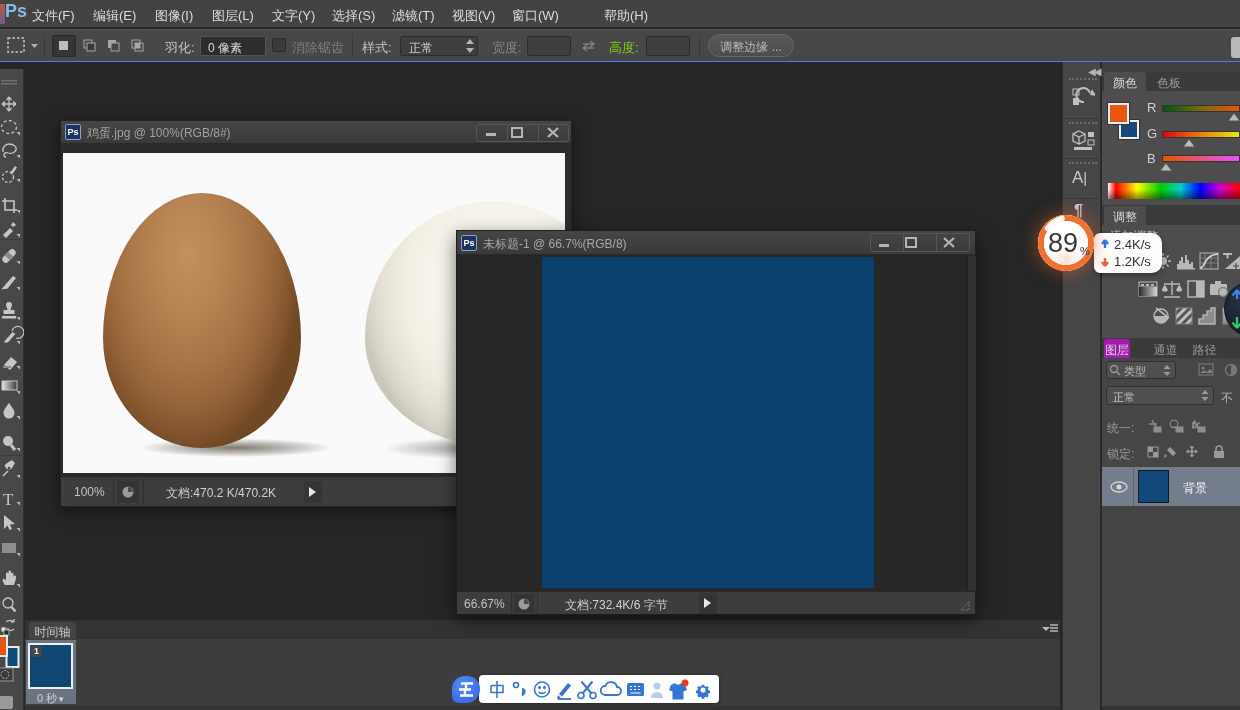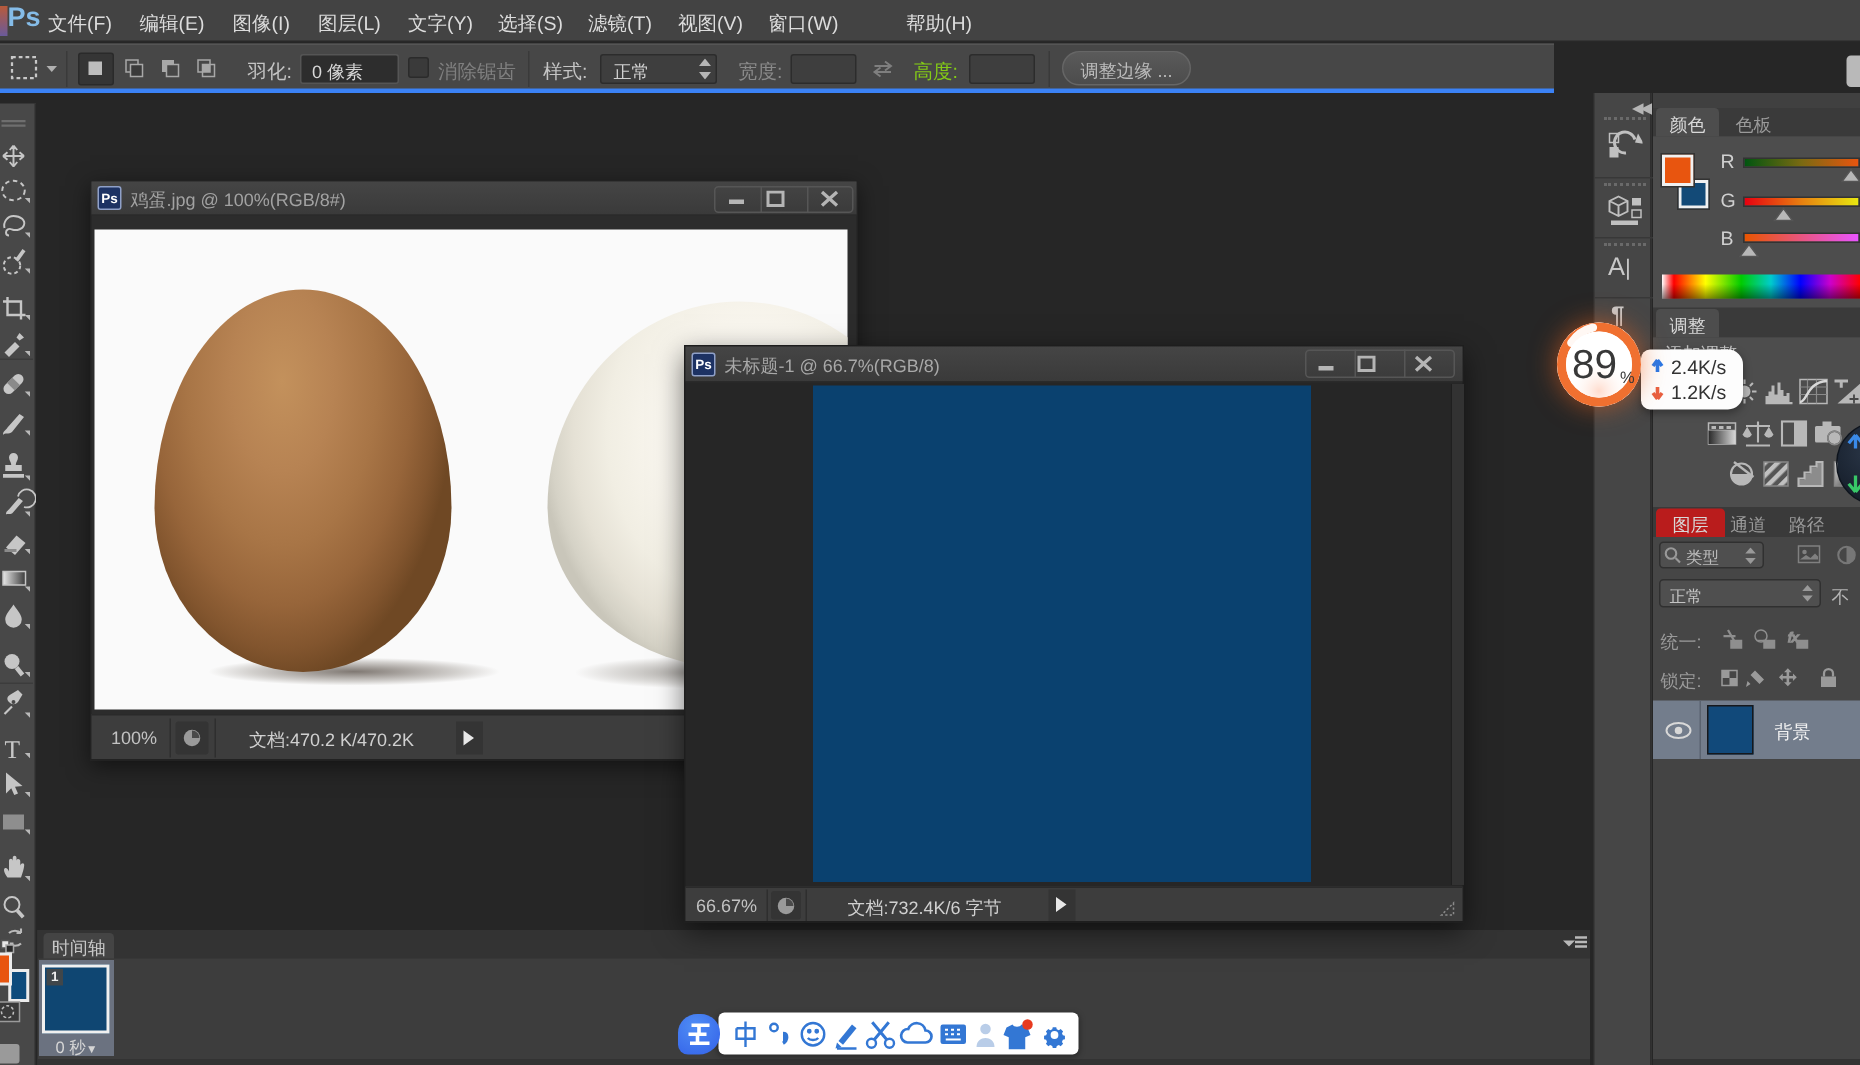--- a/index.html
+++ b/index.html
@@ -20,21 +20,21 @@
     <span class="abs" style="left:212px;top:7px;">图层(L)</span>
     <span class="abs" style="left:272px;top:7px;">文字(Y)</span>
     <span class="abs" style="left:332px;top:7px;">选择(S)</span>
     <span class="abs" style="left:392px;top:7px;">滤镜(T)</span>
     <span class="abs" style="left:452px;top:7px;">视图(V)</span>
     <span class="abs" style="left:512px;top:7px;">窗口(W)</span>
     <span class="abs" style="left:604px;top:7px;">帮助(H)</span>
   </div>
 </div>
 
-<div class="abs" style="left:0;top:29px;width:1036px;height:33px;background:#474747;border-top:1px solid #555;border-bottom:3px solid #3b82f6;">
+<div class="abs" style="left:0;top:29px;width:1240px;height:33px;background:#474747;border-top:1px solid #555;border-bottom:1px solid #3b82f6;">
 
   <svg class="abs" style="left:6px;top:7px;" width="36" height="18">
     <rect x="2" y="1" width="16" height="14" fill="none" stroke="#c8c8c8" stroke-width="1.5" stroke-dasharray="2.5 2"></rect>
     <path d="M25 7 l7 0 l-3.5 4 z" fill="#b0b0b0"></path>
   </svg>
   <div class="abs" style="left:44px;top:4px;width:1px;height:24px;background:#3a3a3a;"></div>
 
   <div class="abs" style="left:52px;top:5px;width:24px;height:22px;background:#353535;border:1px solid #2a2a2a;border-radius:2px;"></div>
   <svg class="abs" style="left:52px;top:5px;" width="24" height="22">
       <rect x="7" y="6" width="9" height="9" fill="#bdbdbd"></rect>
@@ -344,21 +344,21 @@
 
   <div class="abs" style="left:0;top:143px;width:138px;height:20px;background:#3a3a3a;"></div>
   <div class="abs" style="left:2px;top:144px;width:42px;height:19px;background:#4d4d4d;border-radius:3px 3px 0 0;color:#d8d8d8;font-size:12px;text-align:center;padding-top:3px;">调整</div>
   <div class="abs" style="left:46px;top:144px;width:42px;height:19px;color:#9a9a9a;font-size:12px;text-align:center;padding-top:3px;margin-top:14px;">样式</div>
   <div class="abs" style="left:0;top:163px;width:138px;height:113px;background:#4d4d4d;">
     <span class="abs" style="left:8px;top:3px;font-size:12px;color:#c8c8c8;">添加调整</span>
     <g id="adjicons"></g>
   </div>
 
   <div class="abs" style="left:0;top:276px;width:138px;height:20px;background:#3a3a3a;"></div>
-  <div class="abs" style="left:2px;top:277px;width:46px;height:19px;background:#b91c1c;border-radius:3px 3px 0 0;color:#d8d8d8;font-size:12px;text-align:center;padding-top:3px;">图层</div>
+  <div class="abs" style="left:2px;top:277px;width:26px;height:19px;background:#a21caf;border-radius:3px 3px 0 0;color:#d8d8d8;font-size:12px;text-align:center;padding-top:3px;">图层</div>
   <div class="abs" style="left:44px;top:277px;width:39px;height:19px;color:#9a9a9a;font-size:12px;text-align:center;padding-top:3px;">通道</div>
   <div class="abs" style="left:83px;top:277px;width:39px;height:19px;color:#9a9a9a;font-size:12px;text-align:center;padding-top:3px;">路径</div>
   <div class="abs" style="left:0;top:296px;width:138px;height:352px;background:#464646;">
 
     <div class="abs" style="left:4px;top:3px;width:70px;height:18px;background:#4f4f4f;border:1px solid #303030;border-radius:3px;">
       <svg width="12" height="12" style="position:absolute;left:2px;top:2px;">
           <circle cx="5" cy="5" r="3.5" fill="none" stroke="#999" stroke-width="1.4"></circle>
           <path d="M8 8 l3 3" stroke="#999" stroke-width="1.4"></path>
         </svg>
       <span style="position:absolute;left:17px;top:2px;font-size:11px;color:#bbb;">类型</span>

